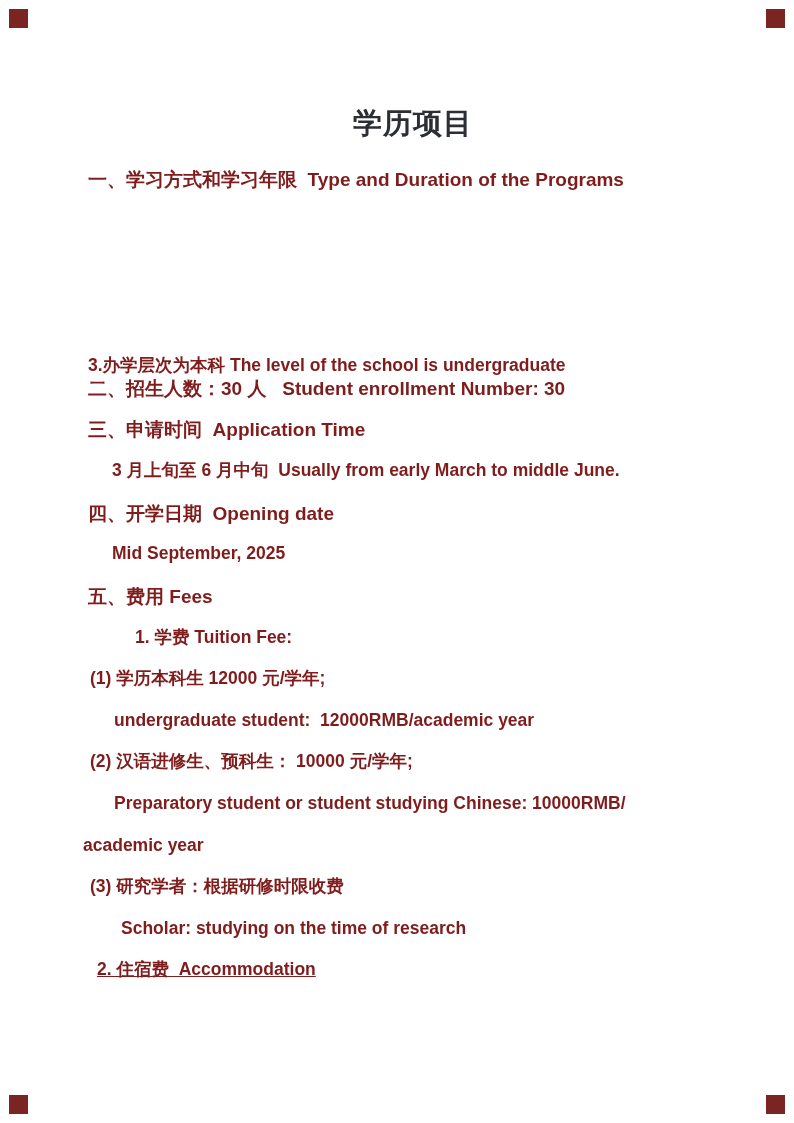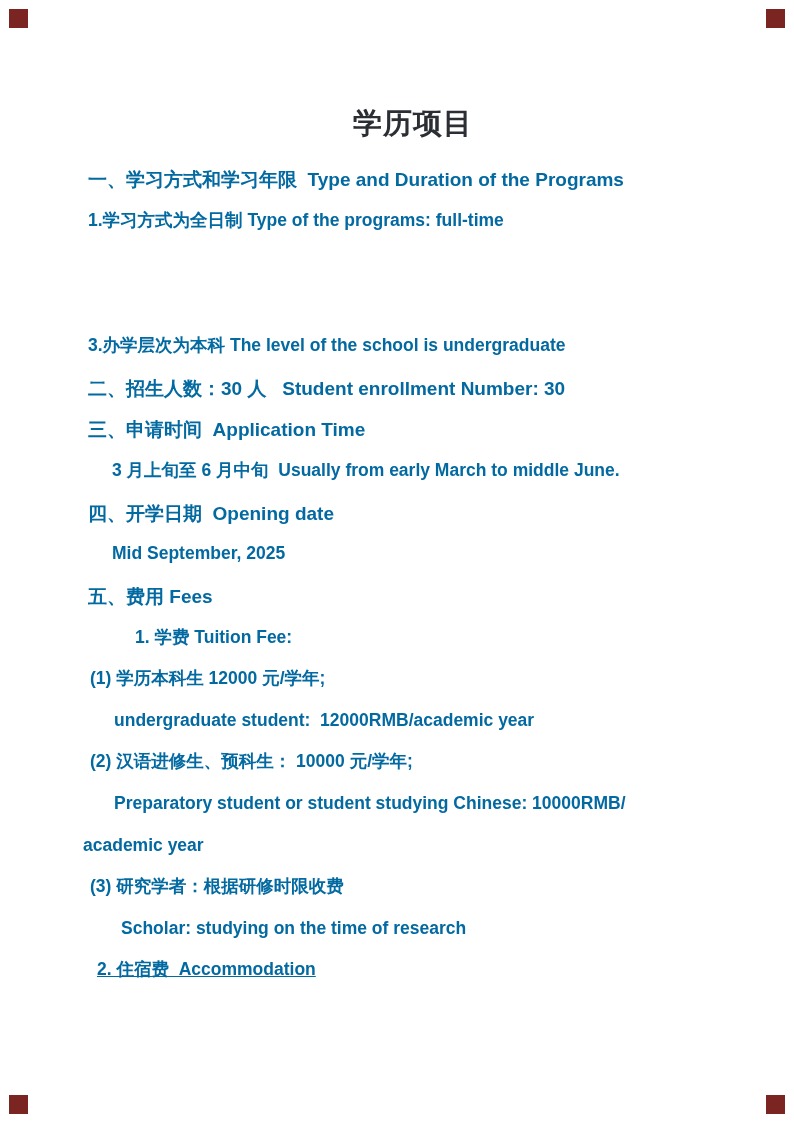--- a/index.html
+++ b/index.html
@@ -43,21 +43,21 @@
     font-weight: bold;
     letter-spacing: 1px;
     color: #2b2e33;
     padding-left: 16px;
   }
   .line {
     position: absolute;
     white-space: pre;
     font-size: 17.5px;
     line-height: 1.25;
-    color: #0369a1;
+    color: #7f1d1d;
   }
   .sec   { font-size: 19px; left: 88px; }
   .item  { left: 88px;  }
   .ind   { left: 112px; }
   .sub1  { left: 99px; margin-left: 36px;  }
   .sub2  { left: 90px;  }
   .ind2  { left: 114px; text-align: center; }
   .flush { left: 83px;  }
   .ind3  { left: 121px; }
   .sub3  { left: 97px; text-decoration: underline;  }
@@ -68,22 +68,21 @@
 <div class="page">
 
   <div class="corner tl"></div>
   <div class="corner tr"></div>
   <div class="corner bl"></div>
   <div class="corner br"></div>
 
   <h1 class="title">学历项目</h1>
 
   <div class="line sec" style="top:168px">一、学习方式和学习年限  Type and Duration of the Programs</div>
-  <div class="line item" style="top:210px">1.学习方式为全日制 Type of the programs: full-time</div>
-  <div class="line item" style="top:335px">3.办学层次为本科 The level of the school is undergraduate</div>
+  <div class="line item" style="top:355px">3.办学层次为本科 The level of the school is undergraduate</div>
   <div class="line sec" style="top:377px">二、招生人数：30 人   Student enrollment Number: 30</div>
   <div class="line sec" style="top:418px">三、申请时间  Application Time</div>
   <div class="line ind" style="top:460px">3 月上旬至 6 月中旬  Usually from early March to middle June.</div>
   <div class="line sec" style="top:502px">四、开学日期  Opening date</div>
   <div class="line ind" style="top:543px">Mid September, 2025</div>
   <div class="line sec" style="top:585px">五、费用 Fees</div>
   <div class="line sub1" style="top:627px">1. 学费 Tuition Fee:</div>
   <div class="line sub2" style="top:668px">(1) 学历本科生 12000 元/学年;</div>
   <div class="line ind2" style="top:710px">undergraduate student:  12000RMB/academic year</div>
   <div class="line sub2" style="top:751px">(2) 汉语进修生、预科生： 10000 元/学年;</div>

